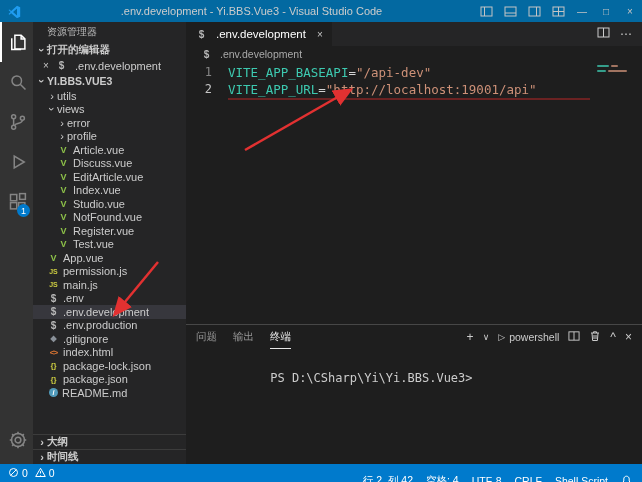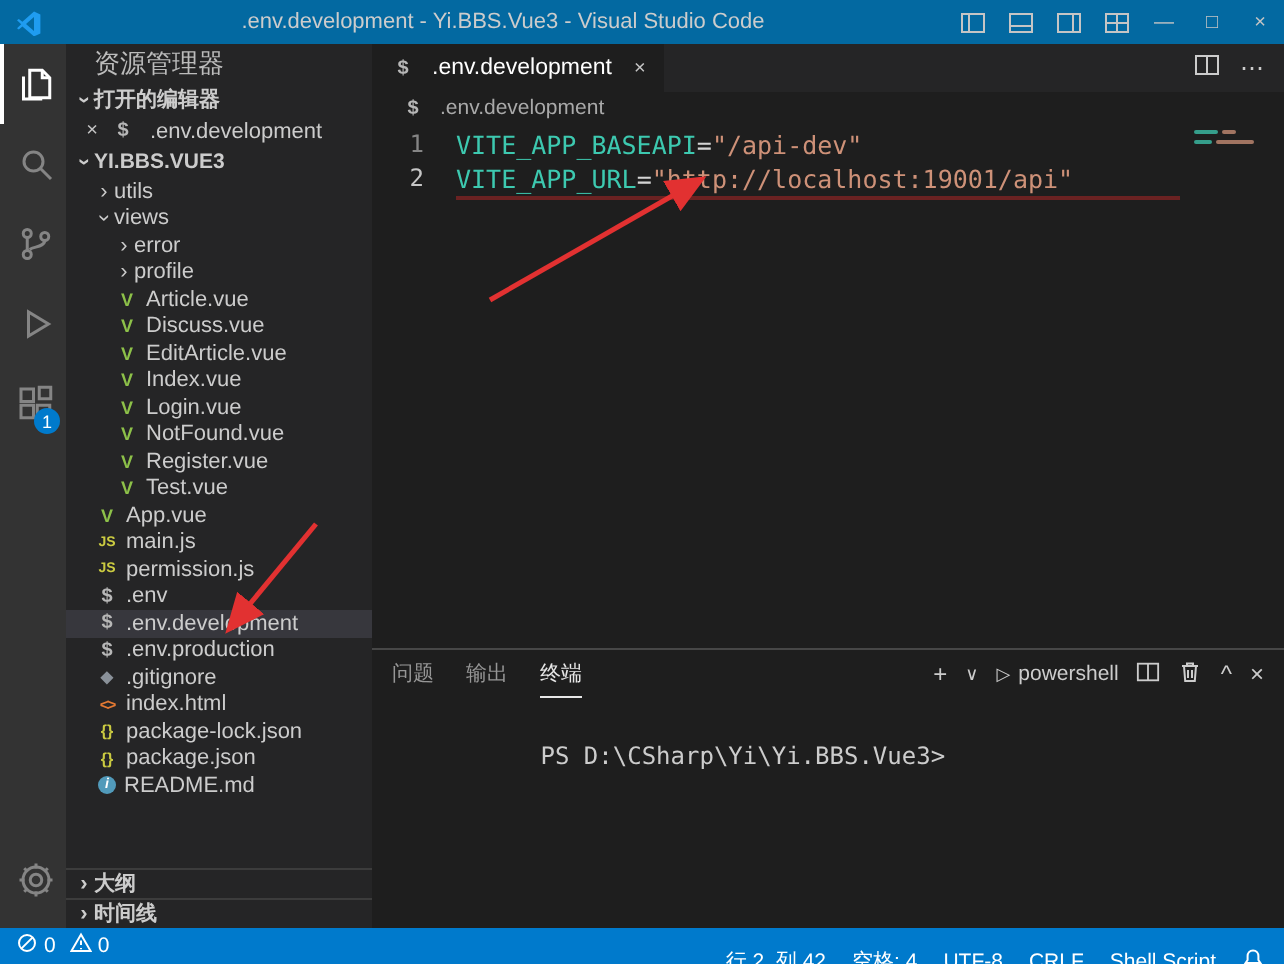--- a/index.html
+++ b/index.html
@@ -26,21 +26,21 @@
   .ab-item.active { color:#ffffff; border-left:2px solid #ffffff; }
   .ab-item svg { stroke:currentColor; fill:none; stroke-width:1.2; width:20px; height:20px; }
   .ab-badge { position:absolute; right:3px; bottom:5px; min-width:13px; height:13px; border-radius:7px;
               background:#007acc; color:#ffffff; font-size:9px; display:flex; align-items:center;
               justify-content:center; padding:0 2px; }
   .ab-bottom { margin-top:auto; margin-bottom:4px; }
 
   
   .sidebar { width:153px; background:#252526; color:#cccccc; display:flex; flex-direction:column;
              flex:none; overflow:hidden; }
-  .sb-title { height:20px; line-height:20px; padding:0 14px; font-size:13px; color:#bbbbbb; flex:none;
+  .sb-title { height:20px; line-height:20px; padding:0 14px; font-size:10px; color:#bbbbbb; flex:none;
               white-space:nowrap; }
   .section-header { height:16px; display:flex; align-items:center; font-size:10.5px; font-weight:bold;
                     color:#cccccc; padding-left:4px; flex:none; white-space:nowrap; }
   .chev { display:inline-block; width:10px; text-align:center; font-size:11px; color:#cccccc; flex:none; }
   .chev.expanded { transform:rotate(90deg); }
   .open-editor-row { height:15px; display:flex; align-items:center; padding-left:8px; font-size:11px;
                      gap:4px; flex:none; white-space:nowrap; }
   .oe-close { color:#c5c5c5; font-size:10px; width:10px; text-align:center; }
   .file-tree { flex:1; overflow:hidden; }
   .tree-row { height:13.5px; display:flex; align-items:center; font-size:11px; white-space:nowrap;
@@ -248,45 +248,45 @@
           <div class="tree-row" style="padding-left: 24px;">
             <span class="ficon ficon-vue">V</span>
             <span class="tree-label">EditArticle.vue</span>
           </div>
           <div class="tree-row" style="padding-left: 24px;">
             <span class="ficon ficon-vue">V</span>
             <span class="tree-label">Index.vue</span>
           </div>
           <div class="tree-row" style="padding-left: 24px;">
             <span class="ficon ficon-vue">V</span>
-            <span class="tree-label">Login.vue</span>
+            <span class="tree-label">Studio.vue</span>
           </div>
           <div class="tree-row" style="padding-left: 24px;">
             <span class="ficon ficon-vue">V</span>
             <span class="tree-label">NotFound.vue</span>
           </div>
           <div class="tree-row" style="padding-left: 24px;">
             <span class="ficon ficon-vue">V</span>
             <span class="tree-label">Register.vue</span>
           </div>
           <div class="tree-row" style="padding-left: 24px;">
             <span class="ficon ficon-vue">V</span>
             <span class="tree-label">Test.vue</span>
           </div>
           <div class="tree-row" style="padding-left: 14px;">
             <span class="ficon ficon-vue">V</span>
             <span class="tree-label">App.vue</span>
+          </div>
+          <div class="tree-row" style="padding-left: 14px;">
+            <span class="ficon ficon-js">JS</span>
+            <span class="tree-label">permission.js</span>
           </div>
           <div class="tree-row" style="padding-left: 14px;">
             <span class="ficon ficon-js">JS</span>
             <span class="tree-label">main.js</span>
-          </div>
-          <div class="tree-row" style="padding-left: 14px;">
-            <span class="ficon ficon-js">JS</span>
-            <span class="tree-label">permission.js</span>
           </div>
           <div class="tree-row" style="padding-left: 14px;">
             <span class="ficon ficon-shell">$</span>
             <span class="tree-label">.env</span>
           </div>
           <div class="tree-row selected" style="padding-left: 14px;">
             <span class="ficon ficon-shell">$</span>
             <span class="tree-label">.env.development</span>
           </div>
           <div class="tree-row" style="padding-left: 14px;">

